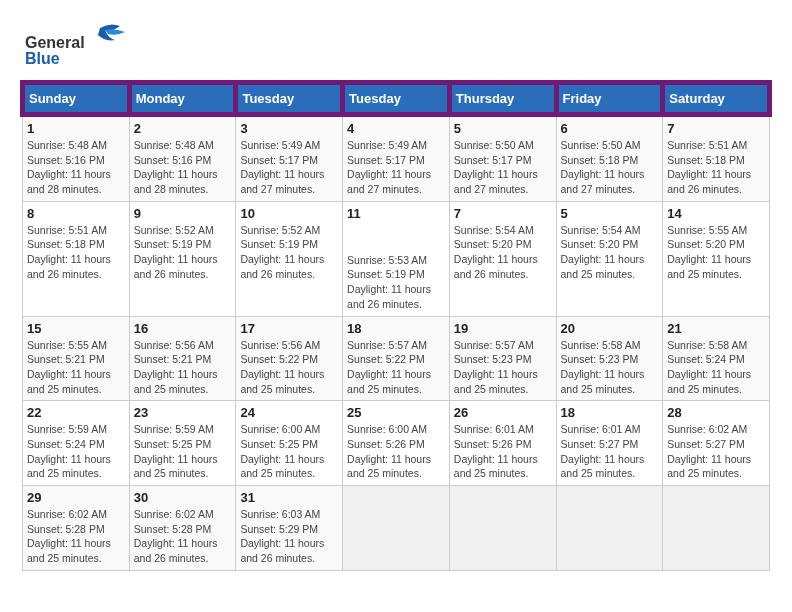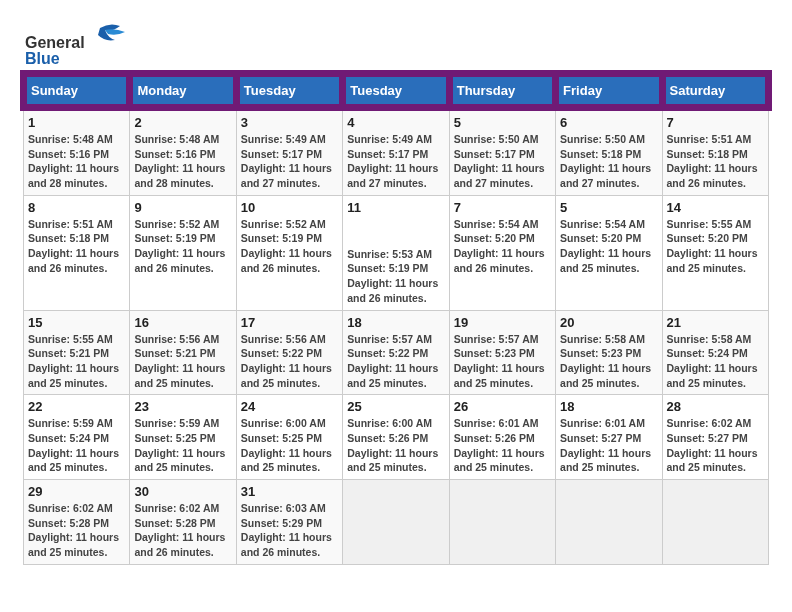--- a/index.html
+++ b/index.html
@@ -7,21 +7,21 @@
       font-family: Arial, sans-serif;
       background: #fff;
       width: 792px;
       min-height: 612px;
       padding: 20px;
     }
     .header {
       display: flex;
       align-items: center;
       justify-content: space-between;
-      margin-bottom: 0;
+      margin-bottom: 10px;
     }
     .logo {
       display: flex;
       flex-direction: column;
       align-items: flex-start;
     }
     .title-block {
       text-align: right;
     }
     .title-block h1 {
@@ -39,21 +39,21 @@
       border-collapse: collapse;
       font-size: 11px;
     }
     .calendar thead tr th {
       background-color: #2a6ebb;
       color: #fff;
       padding: 6px 4px;
       text-align: left;
       font-size: 13px;
       font-weight: bold;
-      border: 7px solid #701a75;
+      border: 5px solid #701a75;
     }
     .calendar tbody tr td {
       border: 1px solid #ccc;
       vertical-align: top;
       padding: 4px;
       background: #fff;
       min-width: 100px;
       height: 80px;
     }
     .calendar tbody tr:nth-child(odd) td {
@@ -66,21 +66,20 @@
       font-size: 13px;
       font-weight: bold;
       color: #222;
       display: block;
       margin-bottom: 2px;
     }
     .day-info {
       color: #444;
       font-size: 10.5px;
       line-height: 1.4;
-      font-weight: bold;
     }
   </style>
 </head>
 <body>
 
 <div class="header">
   <div class="logo">
     <svg width="110" height="50" viewBox="0 0 110 50">
 
       <path d="M80,8 Q90,2 100,6 Q92,12 85,10 Q88,18 95,20 Q85,22 78,15 Z" fill="#1a5faa"></path>

